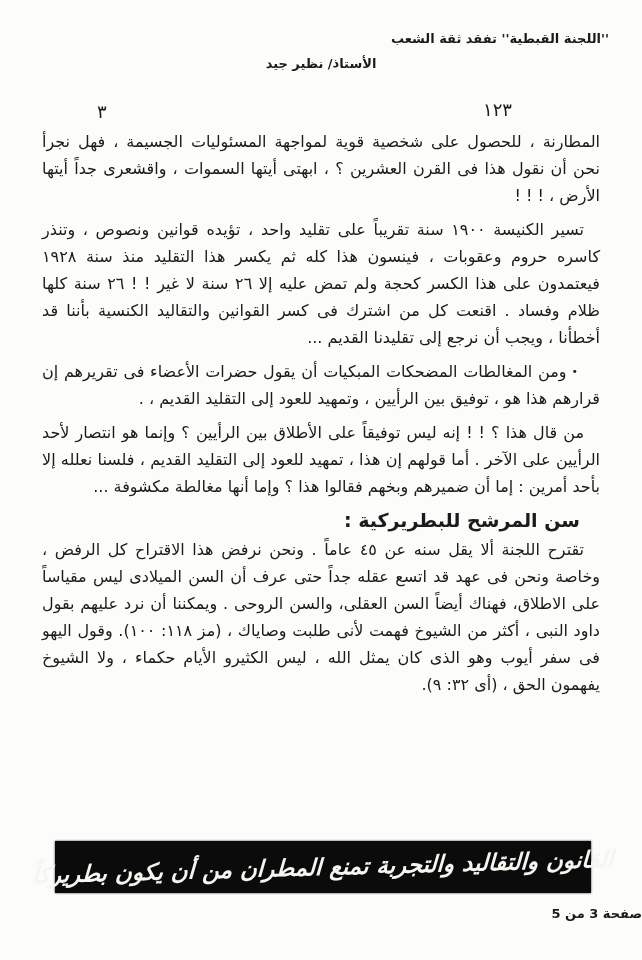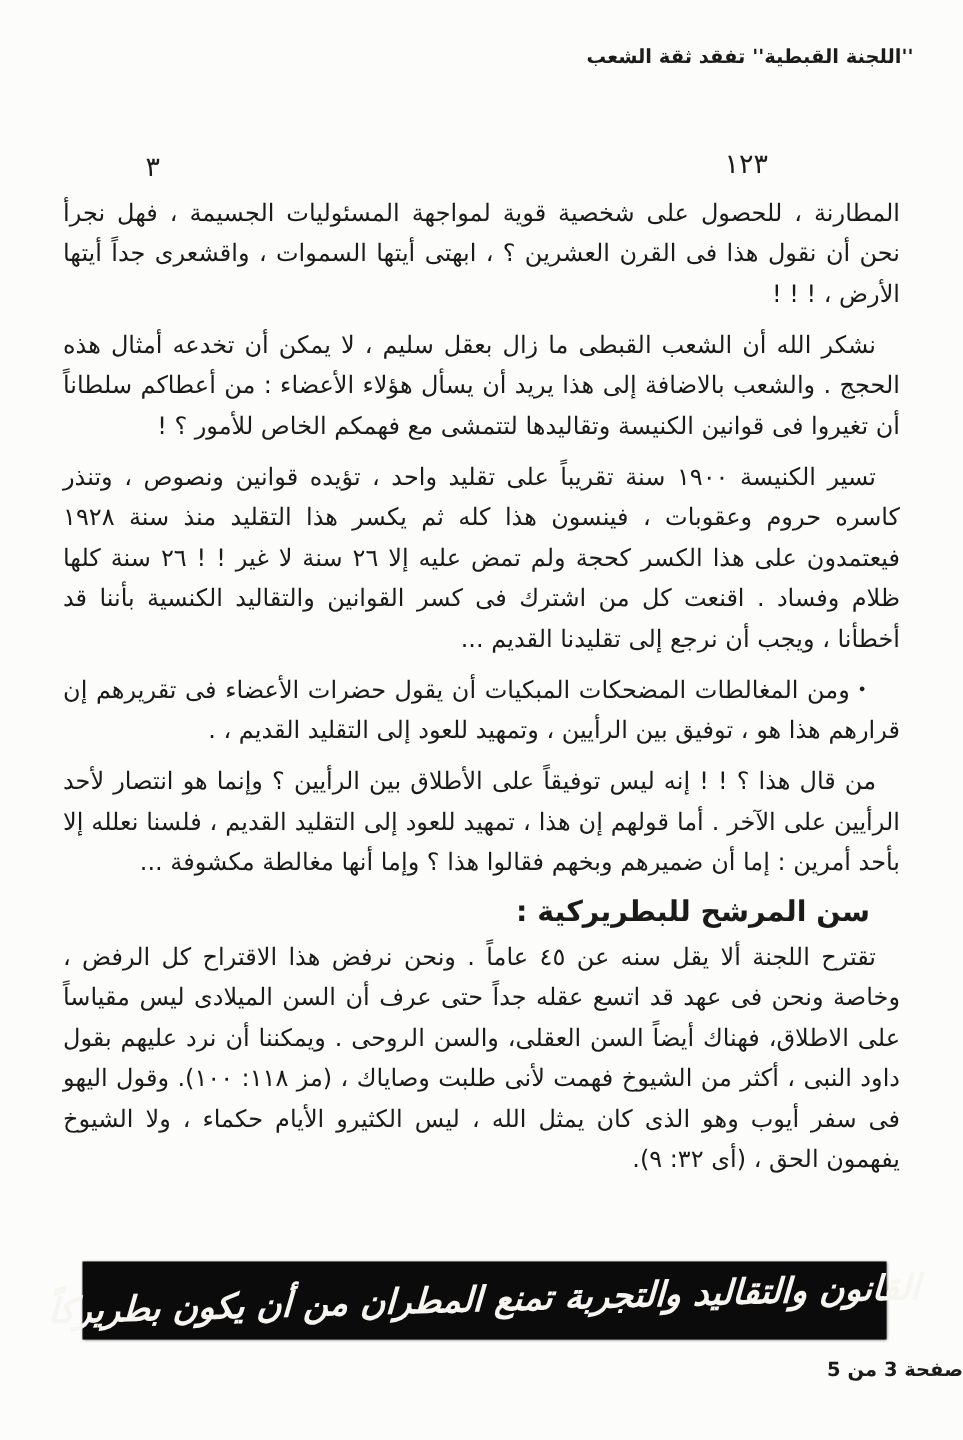--- a/index.html
+++ b/index.html
@@ -52,27 +52,27 @@
   }
   
   .footer{position:absolute;top:906px;left:0;right:0;font-size:13px;font-weight:bold;}
 </style>
 </head>
 <body>
 
 <div class="page">
 
   <div class="hdr hdr-right">''اللجنة القبطية'' تفقد ثقة الشعب</div>
+  <div class="author">الأستاذ/ نظير جيد</div>
 
   <div class="pn pn-main">١٢٣</div>
   <div class="pn pn-sec">٣</div>
 
   <main class="body">
     <p><span>المطارنة ، للحصول على شخصية قوية لمواجهة المسئوليات الجسيمة ، فهل نجرأ نحن أن نقول هذا فى القرن العشرين ؟ ، ابهتى أيتها السموات ، واقشعرى جداً أيتها الأرض ، ! ! !</span></p>
-    <p class="indent"><span>نشكر الله أن الشعب القبطى ما زال بعقل سليم ، لا يمكن أن تخدعه أمثال هذه الحجج . والشعب بالاضافة إلى هذا يريد أن يسأل هؤلاء الأعضاء : من أعطاكم سلطاناً أن تغيروا فى قوانين الكنيسة وتقاليدها لتتمشى مع فهمكم الخاص للأمور ؟ !</span></p>
     <p class="indent"><span>تسير الكنيسة ١٩٠٠ سنة تقريباً على تقليد واحد ، تؤيده قوانين ونصوص ، وتنذر كاسره حروم وعقوبات ، فينسون هذا كله ثم يكسر هذا التقليد منذ سنة ١٩٢٨ فيعتمدون على هذا الكسر كحجة ولم تمض عليه إلا ٢٦ سنة لا غير ! ! ٢٦ سنة كلها ظلام وفساد . اقنعت كل من اشترك فى كسر القوانين والتقاليد الكنسية بأننا قد أخطأنا ، ويجب أن نرجع إلى تقليدنا القديم ...</span></p>
     <p class="bullet"><span class="b">•</span><span>ومن المغالطات المضحكات المبكيات أن يقول حضرات الأعضاء فى تقريرهم إن قرارهم هذا هو ، توفيق بين الرأيين ، وتمهيد للعود إلى التقليد القديم ، .</span></p>
     <p class="indent"><span>من قال هذا ؟ ! ! إنه ليس توفيقاً على الأطلاق بين الرأيين ؟ وإنما هو انتصار لأحد الرأيين على الآخر . أما قولهم إن هذا ، تمهيد للعود إلى التقليد القديم ، فلسنا نعلله إلا بأحد أمرين : إما أن ضميرهم وبخهم فقالوا هذا ؟ وإما أنها مغالطة مكشوفة ...</span></p>
     <h2 class="heading">سن المرشح للبطريركية :</h2>
     <p class="indent"><span>تقترح اللجنة ألا يقل سنه عن ٤٥ عاماً . ونحن نرفض هذا الاقتراح كل الرفض ، وخاصة ونحن فى عهد قد اتسع عقله جداً حتى عرف أن السن الميلادى ليس مقياساً على الاطلاق، فهناك أيضاً السن العقلى، والسن الروحى . ويمكننا أن نرد عليهم بقول داود النبى ، أكثر من الشيوخ فهمت لأنى طلبت وصاياك ، (مز ١١٨: ١٠٠). وقول اليهو فى سفر أيوب وهو الذى كان يمثل الله ، ليس الكثيرو الأيام حكماء ، ولا الشيوخ يفهمون الحق ، (أى ٣٢: ٩).</span></p>
   </main>
 
   <div class="banner">
     <span class="banner-text">القانون والتقاليد والتجربة تمنع المطران من أن يكون بطريركاً</span>
   </div>

